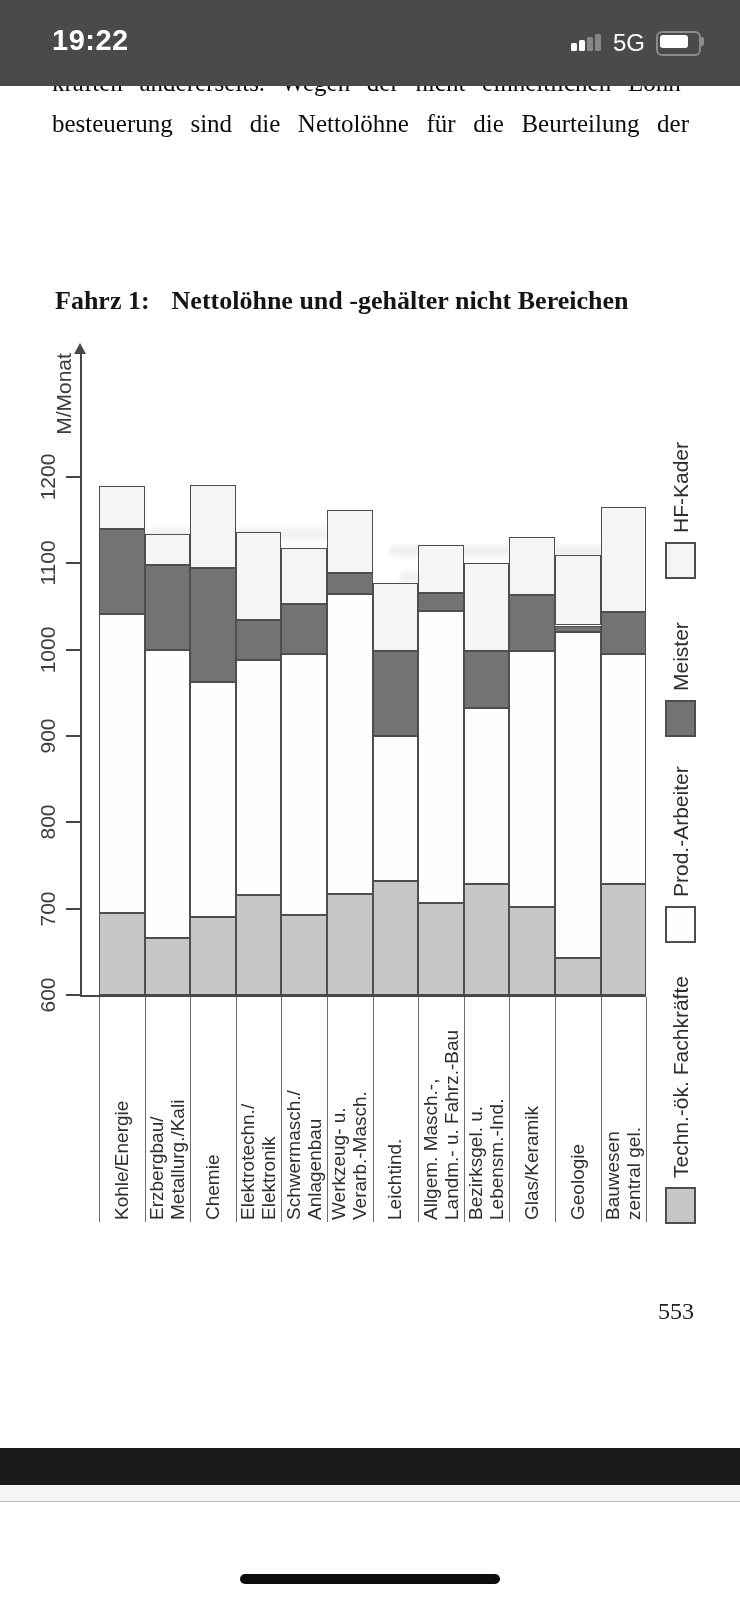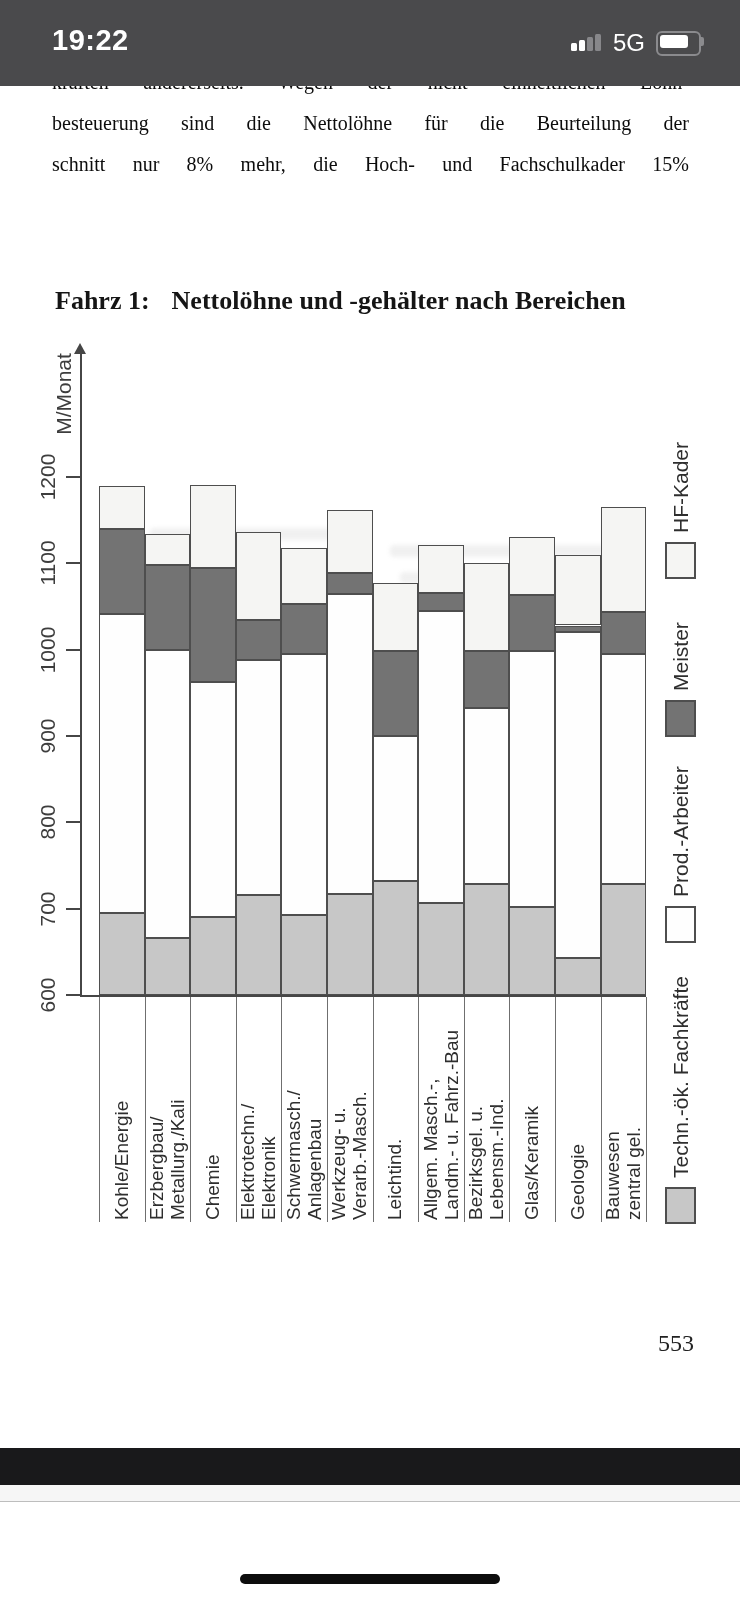--- a/index.html
+++ b/index.html
@@ -11,25 +11,25 @@
   #clock{position:absolute;left:52px;top:24px;color:#ffffff;font-family:"Liberation Sans",sans-serif;
          font-size:29px;font-weight:bold;letter-spacing:.5px;}
   .sigbar{position:absolute;bottom:0;width:6px;border-radius:1.5px;}
   #signal{position:absolute;left:571px;top:33px;width:32px;height:18px;}
   #net5g{position:absolute;left:613px;top:29px;color:#fff;font-family:"Liberation Sans",sans-serif;font-size:24px;}
   #battery{position:absolute;left:656px;top:31px;width:41px;height:21px;border:2px solid #8b8b8e;border-radius:6px;}
   #battfill{position:absolute;left:2px;top:2px;width:28px;height:13px;background:#fff;border-radius:3px;}
   #battnub{position:absolute;left:701px;top:37px;width:3px;height:9px;background:#8b8b8e;border-radius:0 2px 2px 0;}
 
   
-  #para{position:absolute;left:52px;top:62px;width:637px;font-size:20px;line-height:41px;color:#0c0c0c;}
+  #para{position:absolute;left:52px;top:62px;width:637px;font-size:25px;line-height:41px;color:#0c0c0c;}
   .jline{text-align:justify;text-align-last:justify;white-space:normal;}
   #figtitle{position:absolute;left:55px;top:286px;font-size:26px;font-weight:bold;color:#151515;}
   #figtitle .gap{display:inline-block;width:22px;}
-  #pagenum{position:absolute;left:658px;top:1298px;font-size:24px;color:#222;margin-top:32px;}
+  #pagenum{position:absolute;left:658px;top:1298px;font-size:24px;color:#222;}
 
   
   #chart{position:absolute;left:0;top:0;width:740px;height:1450px;}
   .seg{position:absolute;box-sizing:border-box;border:1px solid #4e4e4e;}
   .axis{position:absolute;background:#464646;}
   .tick{position:absolute;background:#464646;height:2px;width:15px;}
   .ticklabel{position:absolute;width:80px;height:24px;transform:rotate(-90deg);
              font-family:"Liberation Sans",sans-serif;font-size:21px;color:#3d3d3d;text-align:center;line-height:24px;}
   .rotlabel{position:absolute;transform:rotate(-90deg);transform-origin:0 0;
             font-family:"Liberation Sans",sans-serif;font-size:19px;line-height:20.5px;color:#2e2e2e;white-space:nowrap;}
@@ -48,25 +48,24 @@
   #homebar{position:absolute;left:240px;top:1574px;width:260px;height:10px;background:#0d0d0d;border-radius:5px;}
 </style>
 </head>
 <body>
 
 <div id="screen">
 
   <div id="para">
     <div class="jline">kräften andererseits. Wegen der nicht einheitlichen Lohn-</div>
     <div class="jline">besteuerung sind die Nettolöhne für die Beurteilung der</div>
-    <div class="jline">schnitt nur 8% mehr, die Hoch- und Fachschulkader 15%</div>
   </div>
 
   <div id="figtitle">
-    <span>Fahrz 1:</span><span class="gap"></span><span>Nettolöhne und -gehälter nach Bereichen</span>
+    <span>Fahrz 1:</span><span class="gap"></span><span>Nettolöhne und -gehälter nicht Bereichen</span>
   </div>
 
   <div id="chart">
     <div class="ghost" style="left:150px;top:528px;width:200px;height:12px;"></div>
     <div class="ghost" style="left:390px;top:545px;width:250px;height:12px;"></div>
     <div class="ghost" style="left:400px;top:572px;width:180px;height:11px;"></div>
     <div class="ghost" style="left:110px;top:875px;width:210px;height:12px;"></div>
     <div class="ghost" style="left:130px;top:905px;width:150px;height:11px;"></div>
   <div class="axis" style="left: 80px; top: 352px; width: 2px; height: 645px;"></div>
       <div id="arrowhead" style="left: 74px; top: 343px;"></div>

